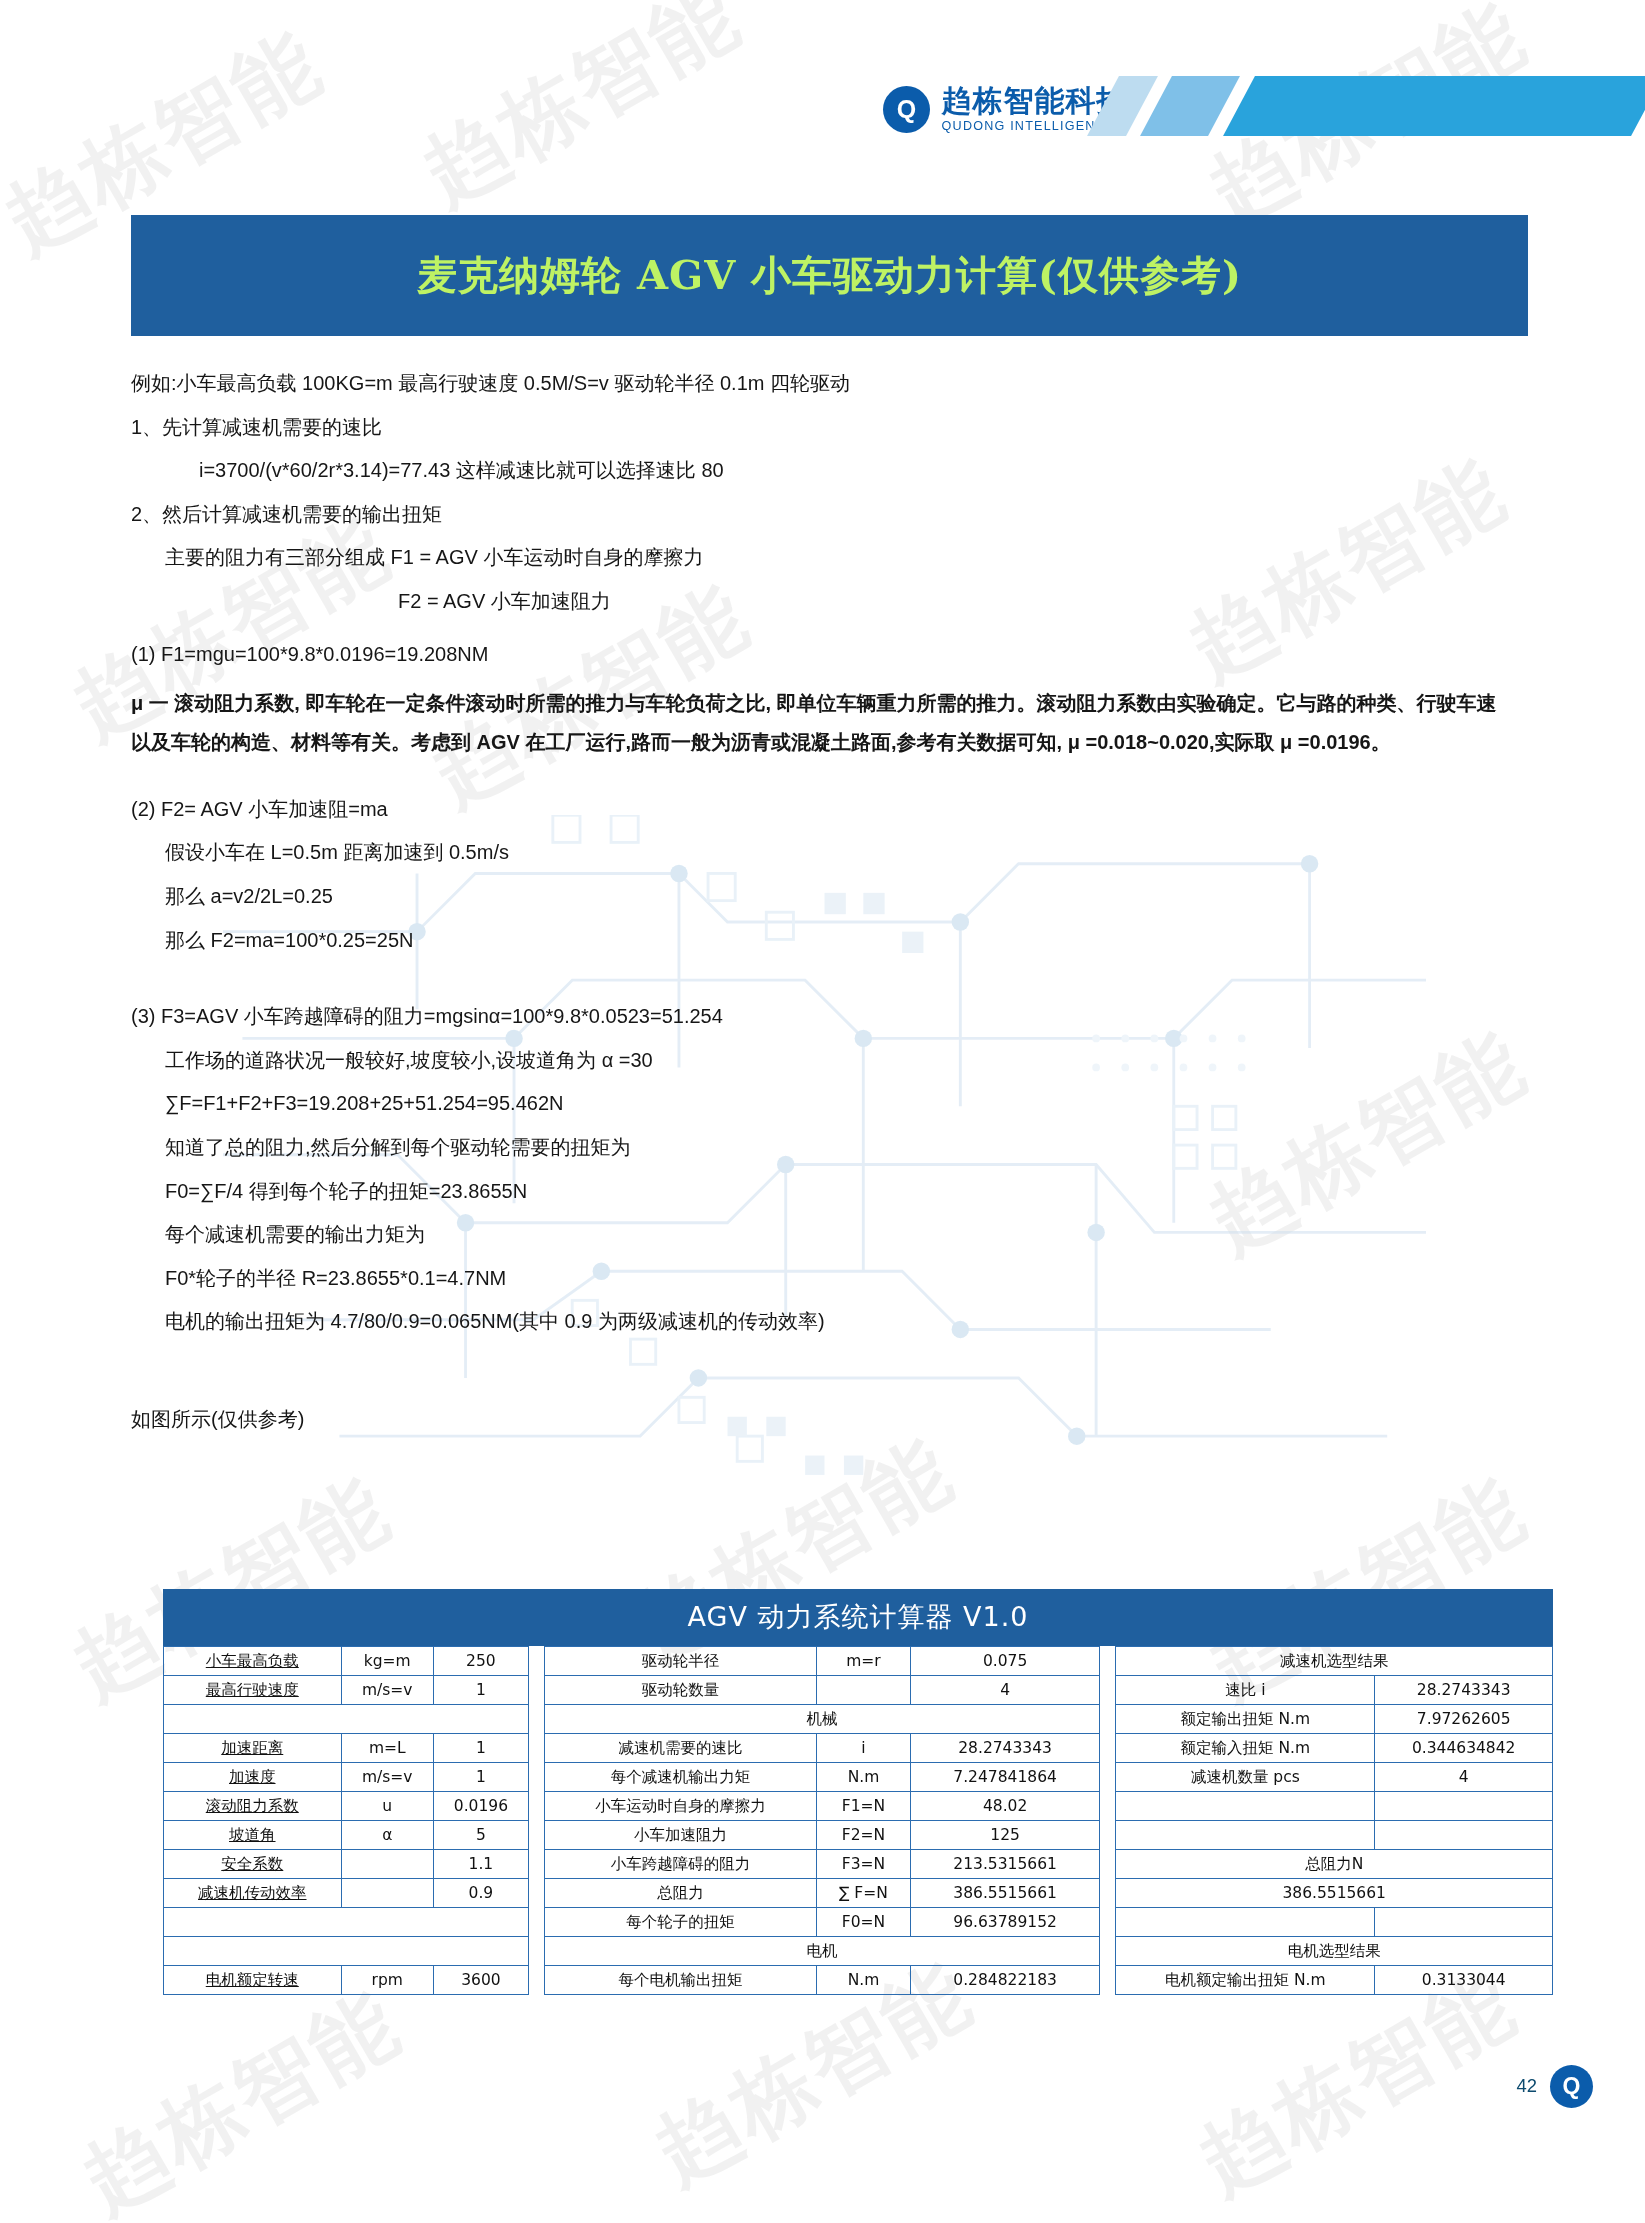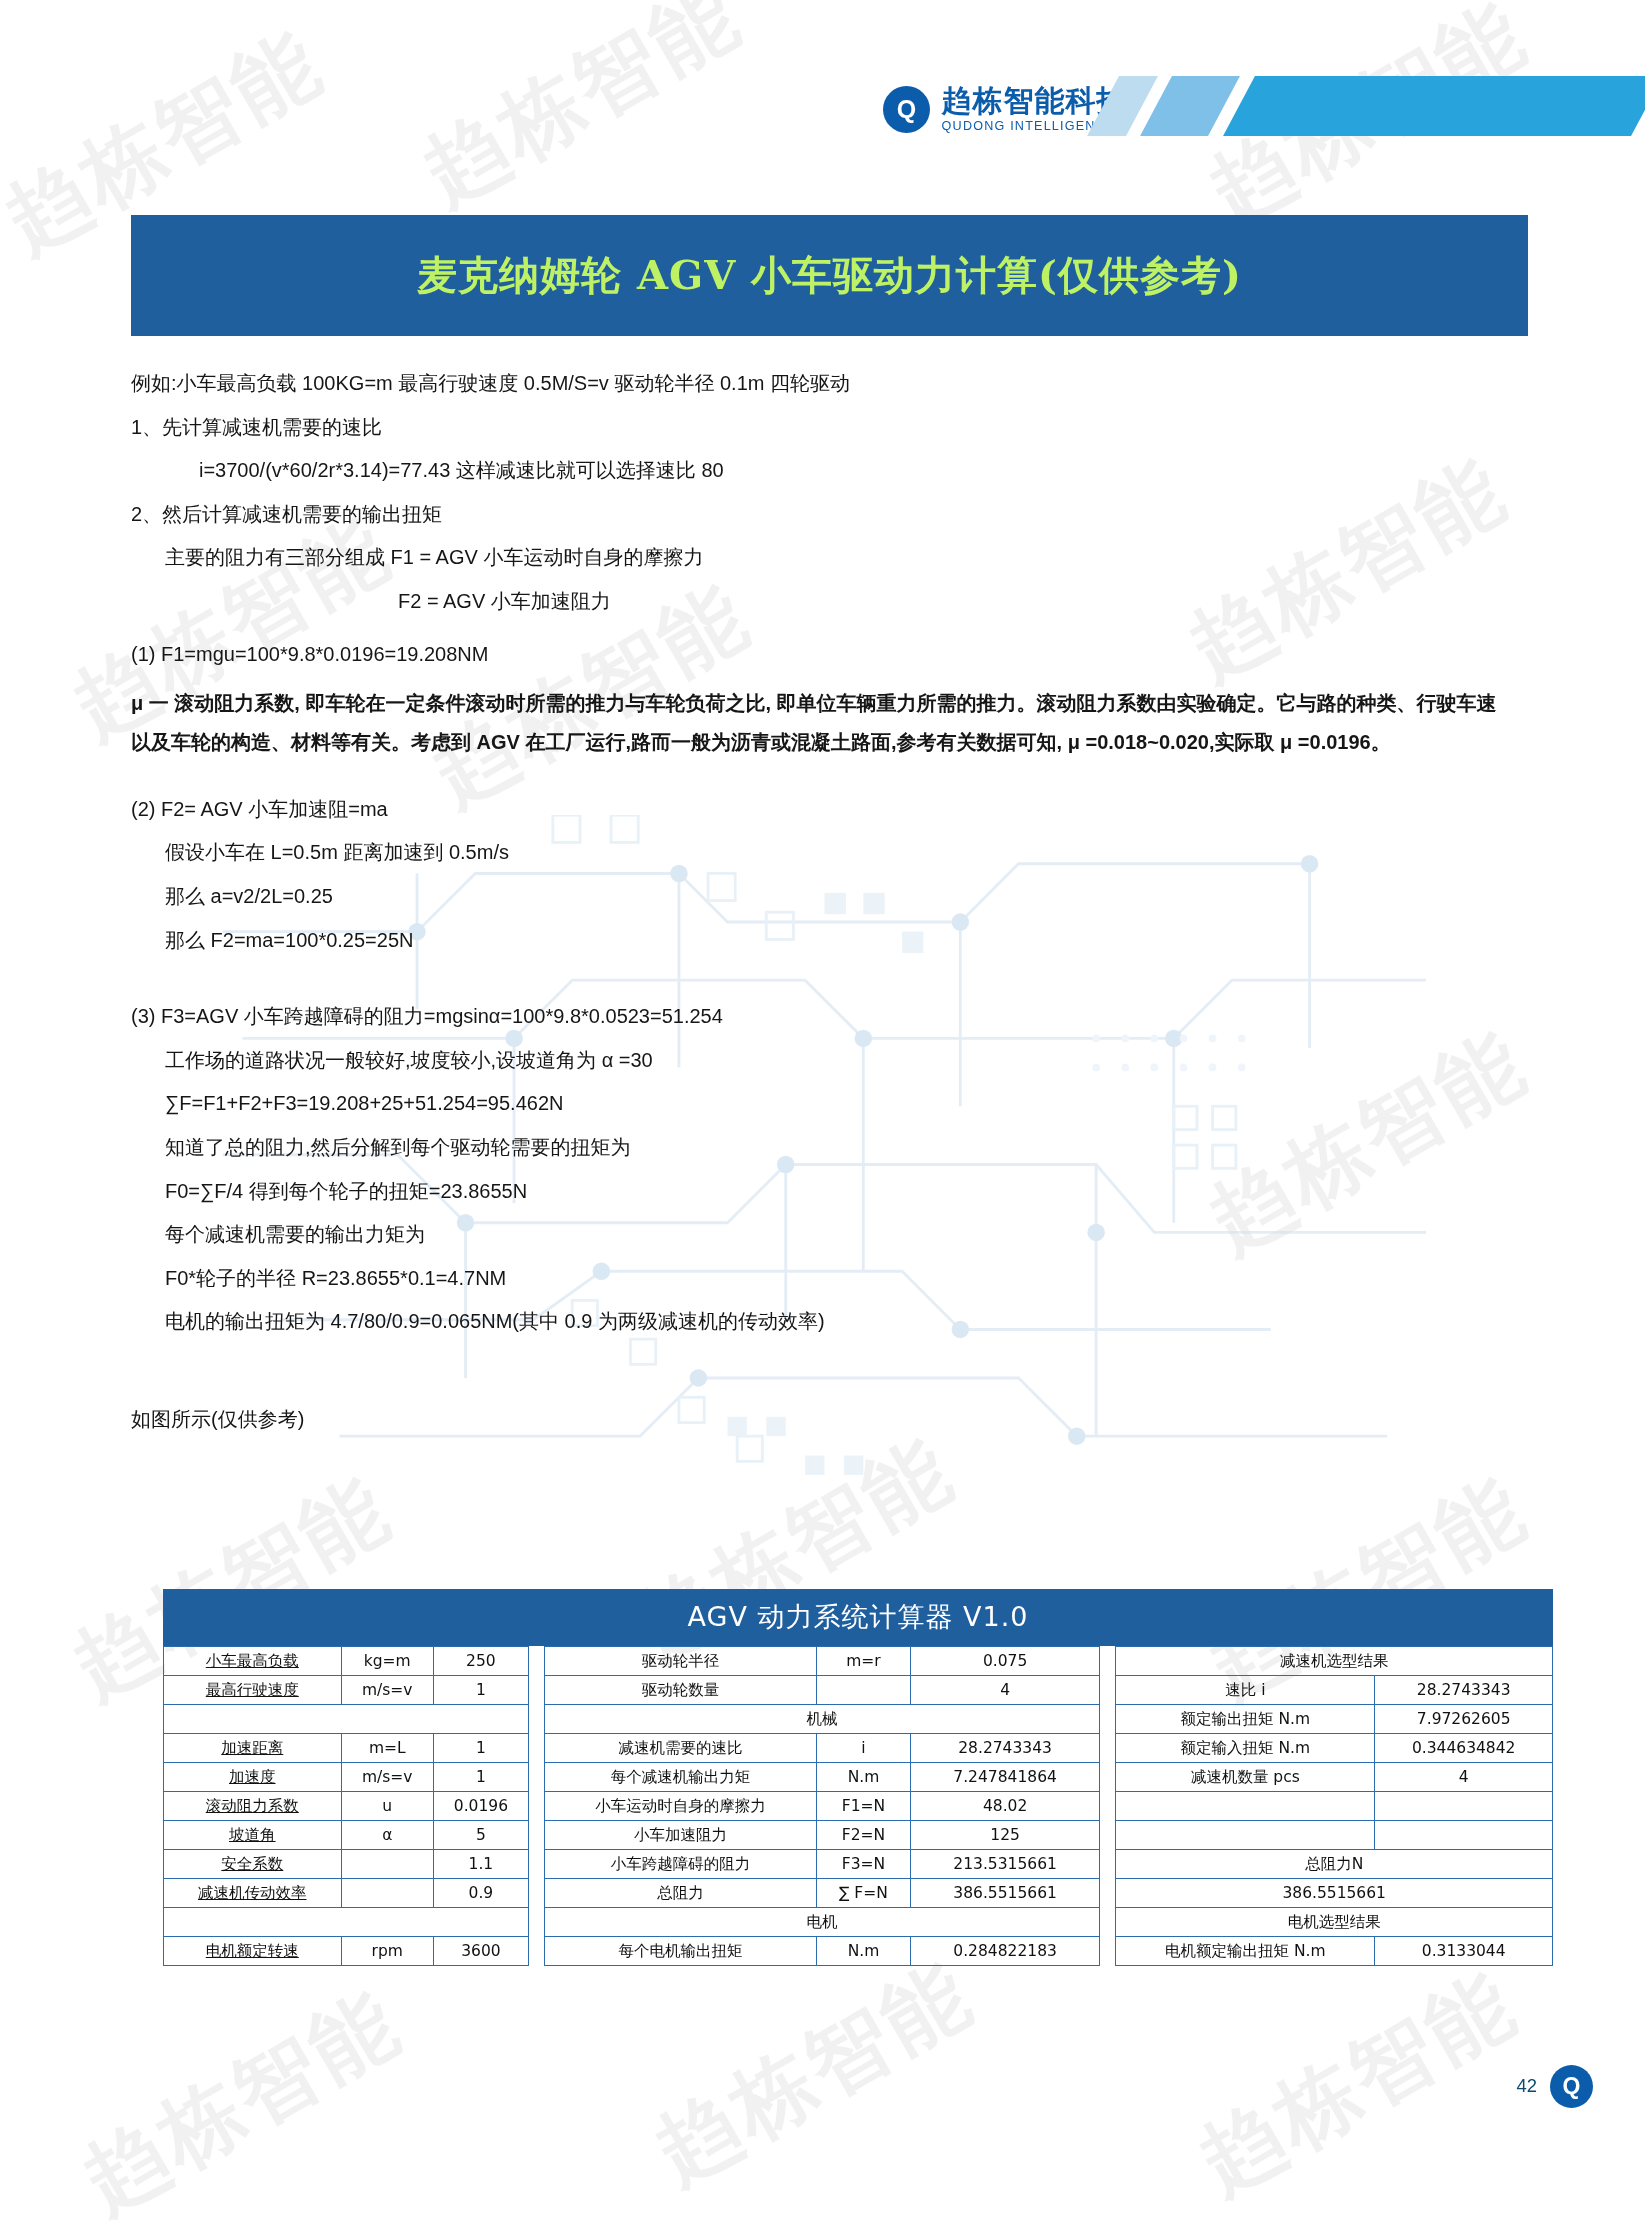--- a/index.html
+++ b/index.html
@@ -346,20 +346,30 @@
         <td></td>
         <td class="redc">0.9</td>
         <td class="sep-col"></td>
         <td>总阻力</td>
         <td>∑ F=N</td>
         <td>386.5515661</td>
         <td class="sep-col"></td>
         <td colspan="2">386.5515661</td>
       </tr>
 
+      <tr>
+        <td class="blank" colspan="3"></td>
+        <td class="sep-col"></td>
+        <td>每个轮子的扭矩</td>
+        <td>F0=N</td>
+        <td>96.63789152</td>
+        <td class="sep-col"></td>
+        <td></td>
+        <td></td>
+      </tr>
 
       <tr>
         <td class="blank" colspan="3"></td>
         <td class="sep-col"></td>
         <td class="redc" colspan="3">电机</td>
         <td class="sep-col"></td>
         <td class="redc" colspan="2">电机选型结果</td>
       </tr>
 
       <tr>

